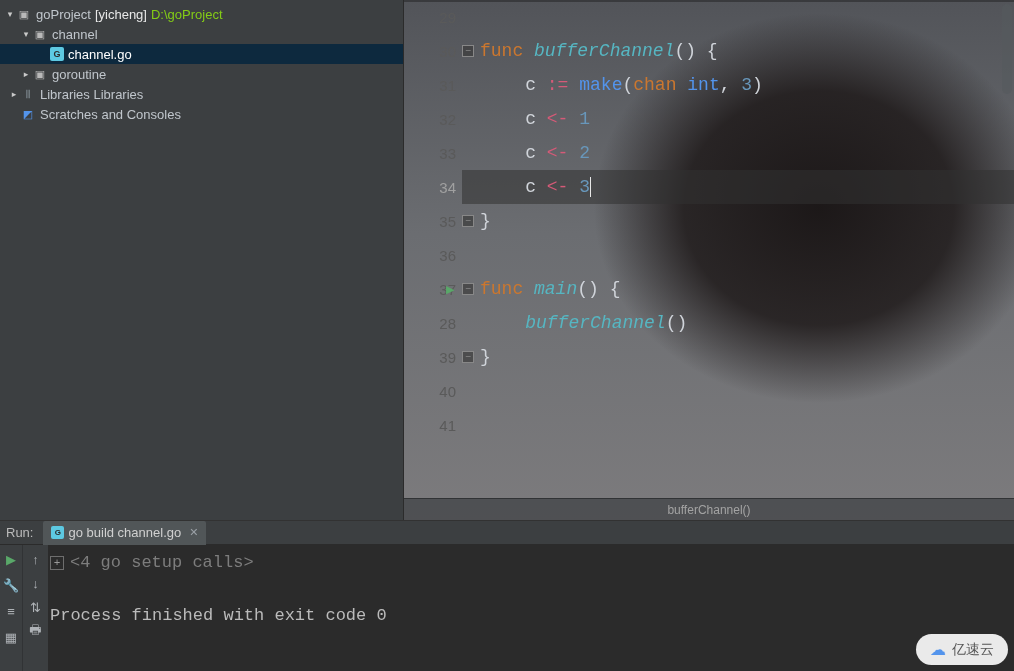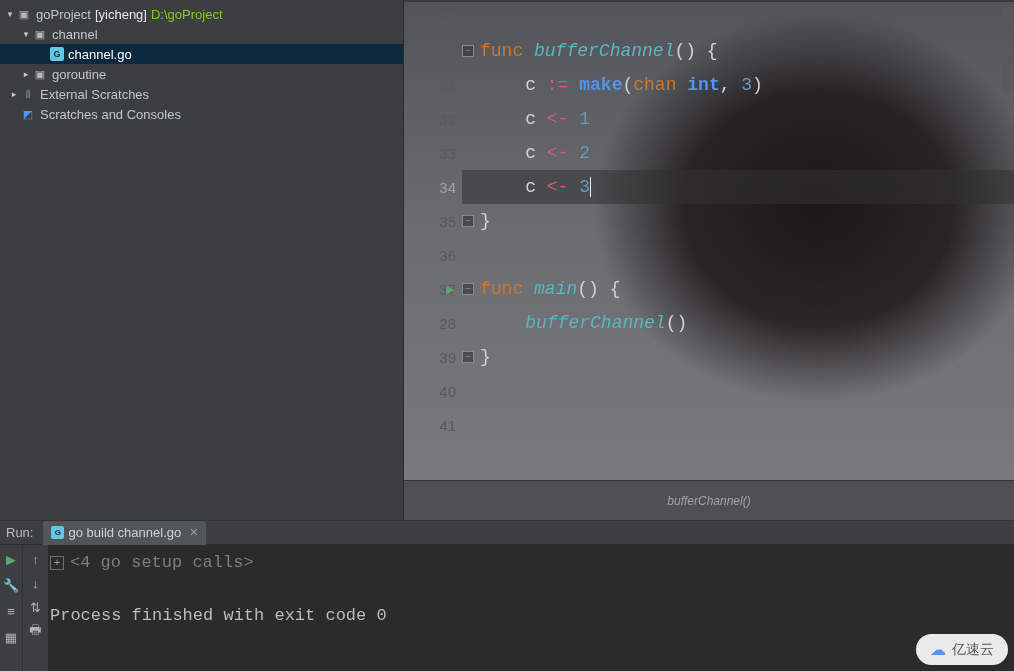--- a/index.html
+++ b/index.html
@@ -66,31 +66,30 @@
     width:12px; height:12px; border:1px solid #888;
     display:inline-flex; align-items:center; justify-content:center;
     font-size:10px; color:#888; background:rgba(60,60,60,0.7);
     margin-right:6px; margin-left:-20px;
   }
   .tok-kw  { color:#cb772f; } 
   .tok-fn  { color:#56b6c2; font-style:italic; } 
   .tok-id  { color:#d0d4da; }
   .tok-par { color:#d0d4da; }
   .tok-op  { color:#d65a78; } 
-  .tok-bi  { color:#5394ec;font-weight:bold; } 
+  .tok-bi  { color:#5394ec; } 
   .tok-ty  { color:#cb772f; } 
   .tok-num { color:#6897bb; }
   .tok-cmt { color:#7d858c; }
   .cursor  { display:inline-block; width:1px; height:20px; background:#e8e8e8; vertical-align:middle; }
 
   .sticky-crumb {
-    height:40px; background:rgba(60,63,65,0.7); color:#a3a3a3;
+    height:22px; background:rgba(60,63,65,0.7); color:#a3a3a3;
     font-size:12px; display:flex; align-items:center; justify-content:center;
     border-top:1px solid #313335;
-    font-style:italic;
   }
   .top-fade {
     position:absolute; top:0; left:0; right:0; height:2px;
     background:rgba(20,20,20,0.4); z-index:2;
   }
 
   
   .run-panel {
     position:absolute; left:0; right:0; top:520px; bottom:0;
     background:#2b2b2b; display:flex; flex-direction:column;
@@ -167,21 +166,21 @@
       <span class="tree-label" style="color:#fff">channel.go</span>
     </div>
     <div class="tree-row" style="padding-left:20px">
       <span class="twisty">▸</span>
       <span class="tree-icon folder-icon">▣</span>
       <span class="tree-label">goroutine</span>
     </div>
     <div class="tree-row" style="padding-left:8px">
       <span class="twisty">▸</span>
       <span class="tree-icon libs-icon">⫴</span>
-      <span class="tree-label">External Scratches</span>
+      <span class="tree-label">Libraries Libraries</span>
     </div>
     <div class="tree-row" style="padding-left:20px">
       <span class="tree-icon scratch-icon">◩</span>
       <span class="tree-label">Scratches and Consoles</span>
     </div>
   </div>
 
   <div class="editor">
     <div class="editor-bg"></div>
     <div class="top-fade"></div>

